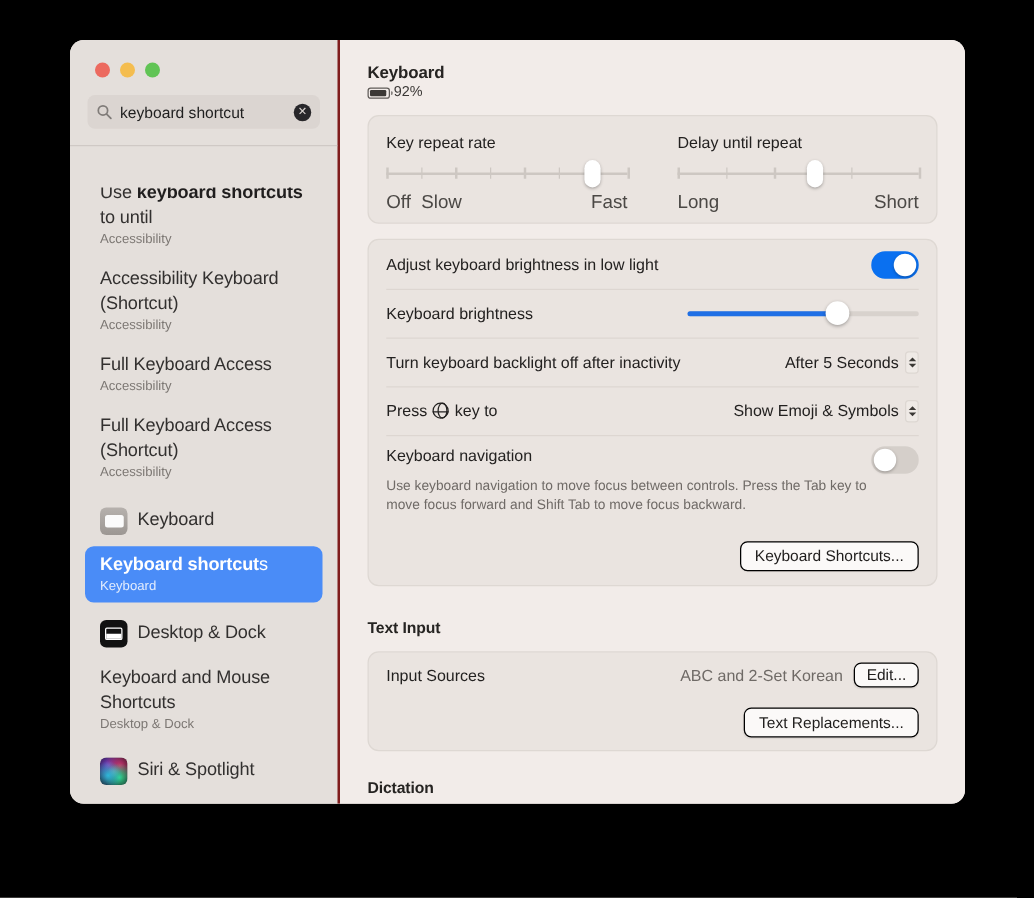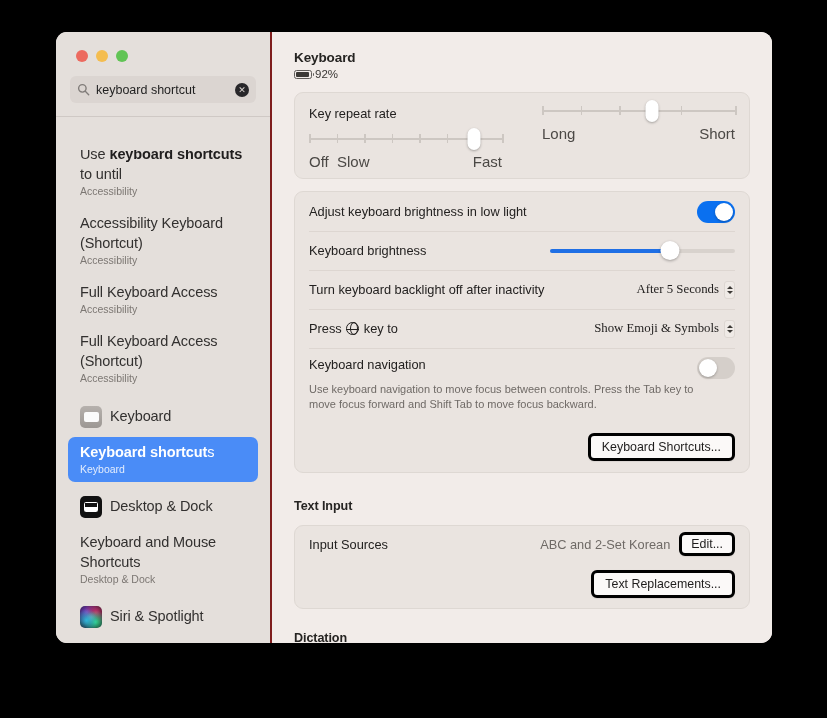--- a/index.html
+++ b/index.html
@@ -279,21 +279,20 @@
     box-shadow: 0 1px 2.5px rgba(0,0,0,.28);
   }
   .toggle.on .knob { right: 2px; }
   .toggle.off .knob { left: 2px; }
 
   
   .popup {
     display: flex; align-items: center; gap: 5px;
     font-size: 12.8px;
     color: #232120;
-    font-family: Liberation Serif, serif;
   }
   .chev {
     display: flex; flex-direction: column;
     align-items: center; justify-content: center;
     gap: 2px;
     width: 11px; height: 18px;
     background: #efeae6;
     border: 1px solid #ddd7d2;
     border-radius: 3px;
   }
@@ -346,21 +345,21 @@
     margin-top: 3px;
     max-width: 400px;
   }
 
   .btn-row {
     display: flex; justify-content: flex-end;
     padding: 9px 14px 11px 14px;
   }
   .btn {
     background: #fbf9f8;
-    border: 3px solid #000000;
+    border: 1px solid #000000;
     border-radius: 6px;
     font-size: 12.4px;
     color: #1f1d1c;
     padding: 4px 11px;
     box-shadow: 0 0.5px 1px rgba(0,0,0,.07);
   }
   .btn.sm { padding: 2px 9px; font-size: 12.4px; }
 
   .section-head {
     font-size: 12.6px;
@@ -507,20 +506,21 @@
             <div class="thumb" style="left:85.7%"></div>
           </div>
           <div class="slider-labels">
             <span style="left:0">Off</span>
             <span style="left:28px">Slow</span>
             <span style="right:0">Fast</span>
           </div>
         </div>
 
         <div class="slider-block">
+          <div class="slider-title">Delay until repeat</div>
           <div class="tick-slider">
             <div class="bar"></div>
             <div class="tick" style="left:0%"></div>
             <div class="tick" style="left:20%"></div>
             <div class="tick" style="left:40%"></div>
             <div class="tick" style="left:72%"></div>
             <div class="tick" style="left:100%"></div>
             <div class="thumb" style="left:57%"></div>
           </div>
           <div class="slider-labels">

